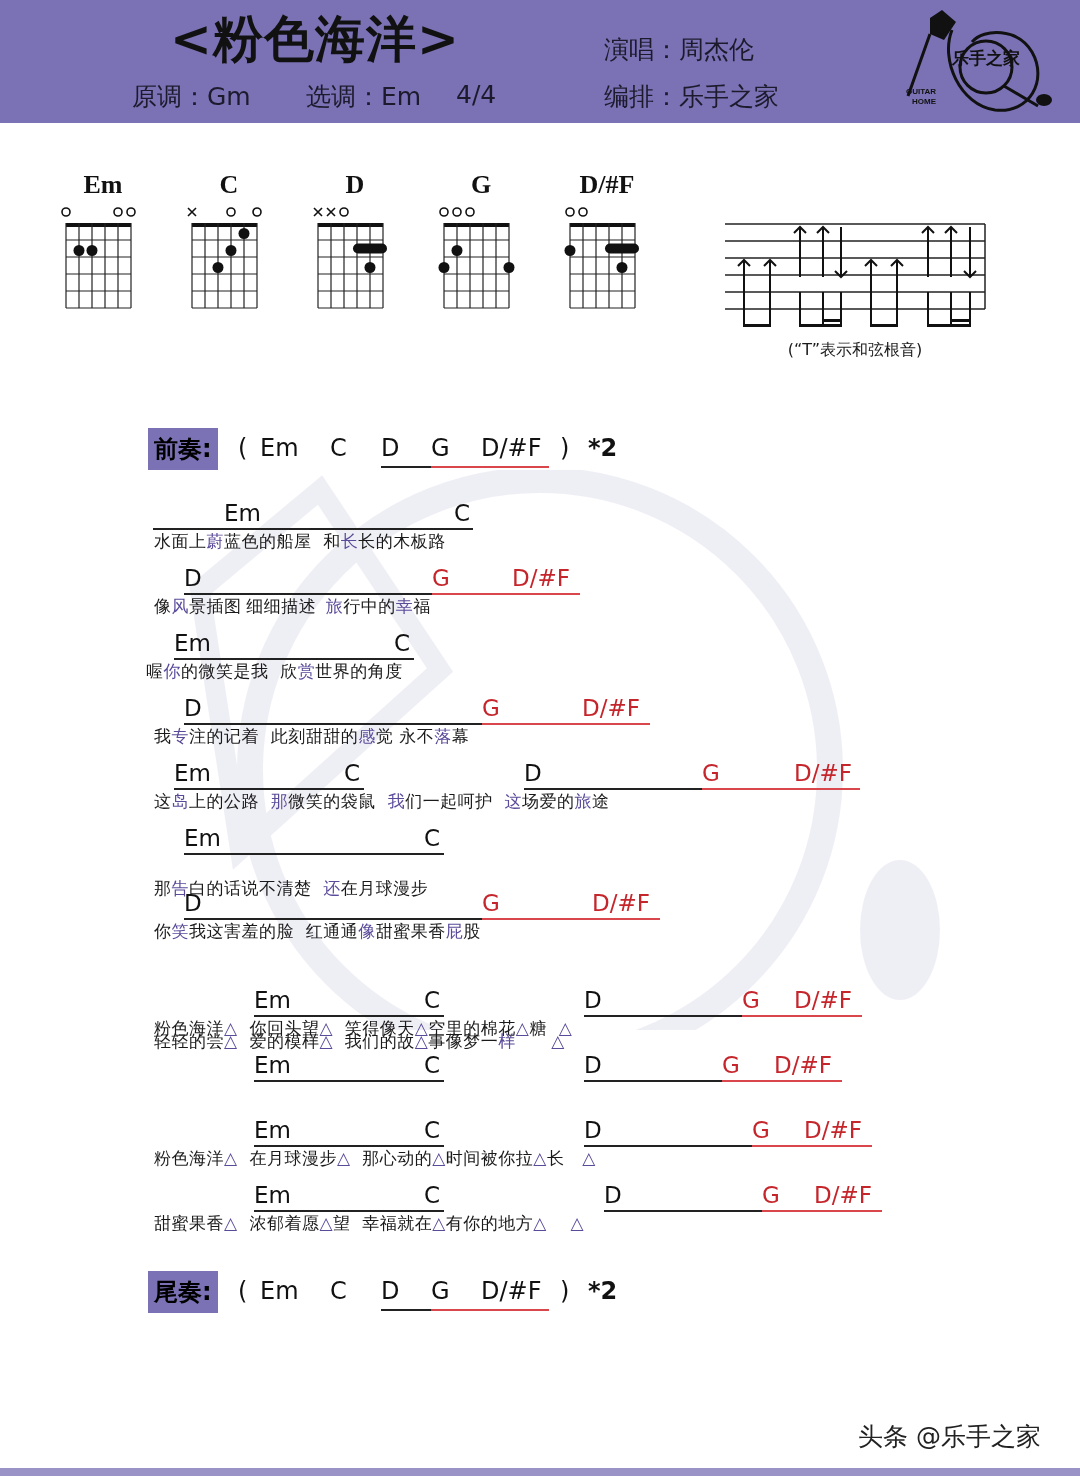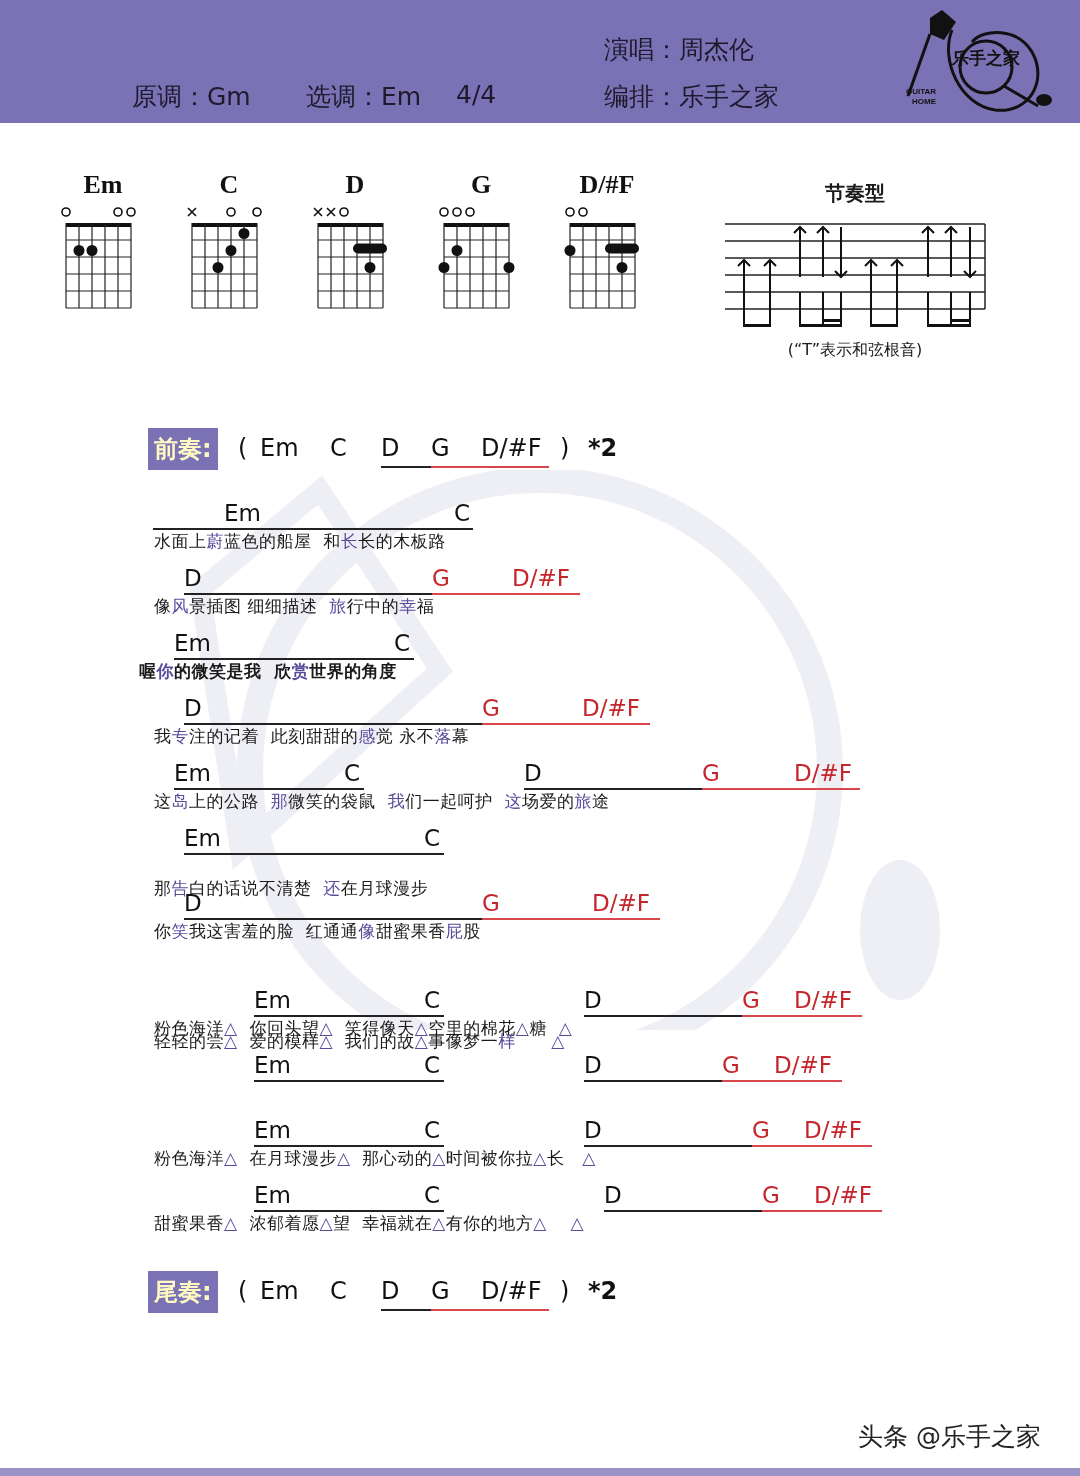--- a/index.html
+++ b/index.html
@@ -9,37 +9,38 @@
   .title { position:absolute; left:170px; top:6px; font-size:50px; font-weight:bold; color:#111; letter-spacing:1px; }
   .meta { position:absolute; font-size:25px; color:#1c1a2c; }
   .logo { position:absolute; left:900px; top:10px; width:160px; height:108px; }
   .watermark { position:absolute; left:120px; top:470px; width:820px; height:560px; opacity:0.08; }
   .chord-diagram { position:absolute; top:170px; width:86px; height:145px; }
   .chord-name { position:absolute; top:0; left:0; width:100%; text-align:center;
                 font-family:"Liberation Serif","DejaVu Serif",serif; font-weight:bold; font-size:26px; color:#111; }
   .rhythm { position:absolute; left:720px; top:180px; width:270px; height:190px; }
   .rhythm-title { position:absolute; left:0; top:0; width:270px; text-align:center; font-size:20px; font-weight:bold; }
   .rhythm-note { position:absolute; left:0; top:160px; width:270px; text-align:center; font-size:16px; }
-  .section-tag { position:absolute; left:148px; background:#7b72b6; color:#fef9c3; font-weight:bold;
+  .section-tag { position:absolute; left:148px; background:#7b72b6; color:#000000; font-weight:bold;
                  font-size:24px; padding:4px 6px; height:34px; line-height:34px; }
   .seq { position:absolute; font-size:24px; color:#111; white-space:pre; }
   .under-black { position:absolute; height:2px; background:#222; }
   .under-red { position:absolute; height:2px; background:#d9474c; }
   .chord { position:absolute; font-size:23px; color:#111; white-space:nowrap; }
   .chord.red { color:#c5262c; }
   .lyric { position:absolute; font-size:17px; color:#1a1a1a; white-space:pre; letter-spacing:0.5px; }
   .lyric .hl { color:#5a4a9a; }
   .lyric .tri { color:#5a4a9a; }
   .footer-mark { position:absolute; left:858px; top:1420px; font-size:25px; color:#222; }
   .bottom-bar { position:absolute; left:0; top:1468px; width:1080px; height:8px; background:#9a93c8; }
 </style>
 </head>
 <body>
 
 <div class="header">
+  <div class="title">&lt;粉色海洋&gt;</div>
   <div class="meta" style="left:132px; top:80px;">原调：Gm</div>
   <div class="meta" style="left:306px; top:80px;">选调：Em</div>
   <div class="meta" style="left:456px; top:80px;">4/4</div>
   <div class="meta" style="left:604px; top:33px;">演唱：周杰伦</div>
   <div class="meta" style="left:604px; top:80px;">编排：乐手之家</div>
   <svg class="logo" viewBox="0 0 160 108">
     <path d="M30 8 L42 0 L56 12 L44 30 L30 24 Z" fill="#111"></path>
     <path d="M30 24 L8 86" stroke="#111" stroke-width="3" fill="none"></path>
     <path d="M52 20 C40 50, 60 95, 95 100 C130 104, 148 70, 132 42 C118 18, 84 18, 72 32" stroke="#111" stroke-width="3" fill="none"></path>
     <circle cx="86" cy="57" r="26" stroke="#111" stroke-width="3" fill="none"></circle>
@@ -166,21 +167,20 @@
         <line x1="6" y1="88" x2="71" y2="88" stroke="#222" stroke-width="1.2"></line>
         <line x1="6" y1="105" x2="71" y2="105" stroke="#222" stroke-width="1.2"></line>
         <rect x="41" y="40.5" width="34" height="10" rx="5" fill="#111"></rect>
         <circle cx="6" cy="47.5" r="5.5" fill="#111"></circle>
         <circle cx="58" cy="64.5" r="5.5" fill="#111"></circle>
       </svg>
     </div>
   </div>
 
 <div class="rhythm">
-  <div class="rhythm-title">节奏型</div>
   <svg style="position:absolute; left:0; top:40px;" width="270" height="115" viewBox="0 0 270 115">
     <g stroke="#222" stroke-width="1.5">
       <line x1="5" y1="4" x2="265" y2="4"></line>
         <line x1="5" y1="21" x2="265" y2="21"></line>
       <line x1="5" y1="38" x2="265" y2="38"></line>
         <line x1="5" y1="55" x2="265" y2="55"></line>
       <line x1="5" y1="72" x2="265" y2="72"></line>
         <line x1="5" y1="89" x2="265" y2="89"></line>
       <line x1="265" y1="4" x2="265" y2="89"></line>
     </g>
@@ -245,25 +245,25 @@
 <div id="verse-block">
     <div class="chord" style="left: 224px; top: 500px;">Em</div>
     <div class="chord" style="left: 454px; top: 500px;">C</div>
     <div class="under-black" style="left: 153px; width: 320px; top: 528px;"></div>
     <div class="lyric" style="left: 154px; top: 530px;"><span>水面上</span><span class="hl">蔚</span><span>蓝色的船屋  和</span><span class="hl">长</span><span>长的木板路</span></div>
     <div class="chord" style="left: 184px; top: 565px;">D</div>
     <div class="chord red" style="left: 432px; top: 565px;">G</div>
     <div class="chord red" style="left: 512px; top: 565px;">D/#F</div>
     <div class="under-black" style="left: 184px; width: 248px; top: 593px;"></div>
     <div class="under-red" style="left: 432px; width: 148px; top: 593px;"></div>
-    <div class="lyric" style="left: 154px; top: 595px;"><span>像</span><span class="hl">风</span><span>景插图 细细描述  </span><span class="hl">旅</span><span>行中的</span><span class="hl">幸</span><span>福</span></div>
+    <div class="lyric" style="left: 154px; top: 595px; font-family: Liberation Serif, serif;"><span>像</span><span class="hl">风</span><span>景插图 细细描述  </span><span class="hl">旅</span><span>行中的</span><span class="hl">幸</span><span>福</span></div>
     <div class="chord" style="left: 174px; top: 630px;">Em</div>
     <div class="chord" style="left: 394px; top: 630px;">C</div>
     <div class="under-black" style="left: 174px; width: 240px; top: 658px;"></div>
-    <div class="lyric" style="left: 139px; top: 660px; font-weight: bold;"><span>喔</span><span class="hl">你</span><span>的微笑是我  欣</span><span class="hl">赏</span><span>世界的角度</span></div>
+    <div class="lyric" style="left: 146px; top: 660px;"><span>喔</span><span class="hl">你</span><span>的微笑是我  欣</span><span class="hl">赏</span><span>世界的角度</span></div>
     <div class="chord" style="left: 184px; top: 695px;">D</div>
     <div class="chord red" style="left: 482px; top: 695px;">G</div>
     <div class="chord red" style="left: 582px; top: 695px;">D/#F</div>
     <div class="under-black" style="left: 184px; width: 298px; top: 723px;"></div>
     <div class="under-red" style="left: 482px; width: 168px; top: 723px;"></div>
     <div class="lyric" style="left: 154px; top: 725px;"><span>我</span><span class="hl">专</span><span>注的记着  此刻甜甜的</span><span class="hl">感</span><span>觉 永不</span><span class="hl">落</span><span>幕</span></div>
     <div class="chord" style="left: 174px; top: 760px;">Em</div>
     <div class="chord" style="left: 344px; top: 760px;">C</div>
     <div class="chord" style="left: 524px; top: 760px;">D</div>
     <div class="chord red" style="left: 702px; top: 760px;">G</div>

